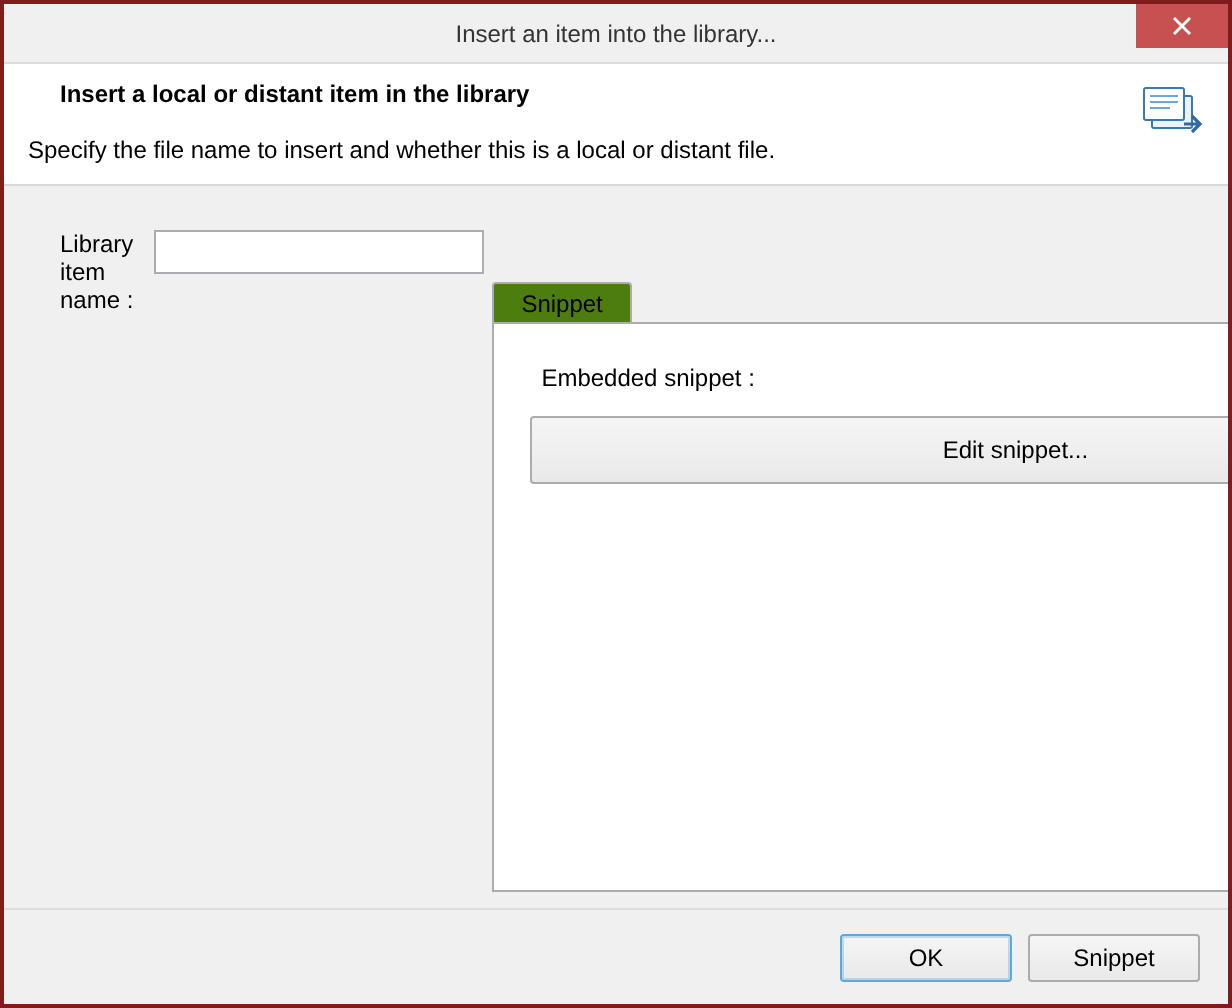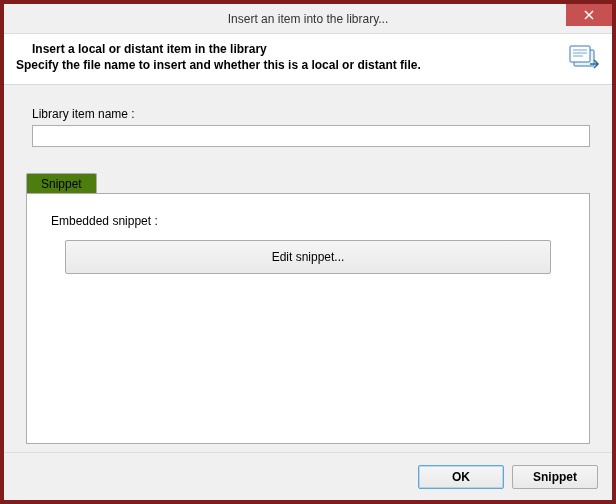--- a/index.html
+++ b/index.html
@@ -8,21 +8,21 @@
     width: 616px;
     height: 504px;
     font-family: "Segoe UI", Tahoma, sans-serif;
     font-size: 12px;
     background: #fff;
     color: #000;
   }
   .window {
     width: 616px;
     height: 504px;
-    border: 4px solid #7f1d1d;
+    border: 2px solid #7f1d1d;
     background: #f0f0f0;
     position: relative;
     display: flex;
     flex-direction: column;
   }
   .titlebar {
     height: 30px;
     background: #f0f0f0;
     position: relative;
     display: flex;
@@ -54,40 +54,39 @@
     padding: 8px 12px 10px 12px;
     display: flex;
     align-items: flex-start;
     justify-content: space-between;
     flex-shrink: 0;
   }
   .header-text { flex: 1; }
   .header-title {
     font-weight: bold;
     font-size: 12px;
-    margin-bottom: 2px;
+    margin-bottom: 14px;
     padding-left: 16px;
   }
   .header-sub {
     font-size: 12px;
     color: #000;
-    font-weight: bold;
   }
   .header-icon {
     width: 32px;
     height: 32px;
     margin-left: 8px;
     flex-shrink: 0;
   }
 
   .content {
     flex: 1;
     padding: 22px 18px 8px 18px;
     display: flex;
-    flex-direction: column;
+    flex-direction: row;
     overflow: hidden;
   }
   .field-label {
     font-size: 12px;
     margin: 0 0 4px 10px;
   }
   .text-input {
     width: 558px;
     margin-left: 10px;
     height: 22px;
@@ -162,21 +161,20 @@
   }
   .footer-btn {
     width: 86px;
     height: 24px;
     border: 1px solid #acacac;
     background: linear-gradient(#f5f5f5, #e9e9e9);
     font-family: inherit;
     font-size: 12px;
     border-radius: 2px;
     cursor: default;
-    font-weight: bold;
   }
   .footer-btn.default {
     border: 1px solid #5ea8da;
     box-shadow: 0 0 0 1px rgba(94,168,218,.35) inset;
   }
 </style>
 </head>
 <body>
 
 <div class="window">

